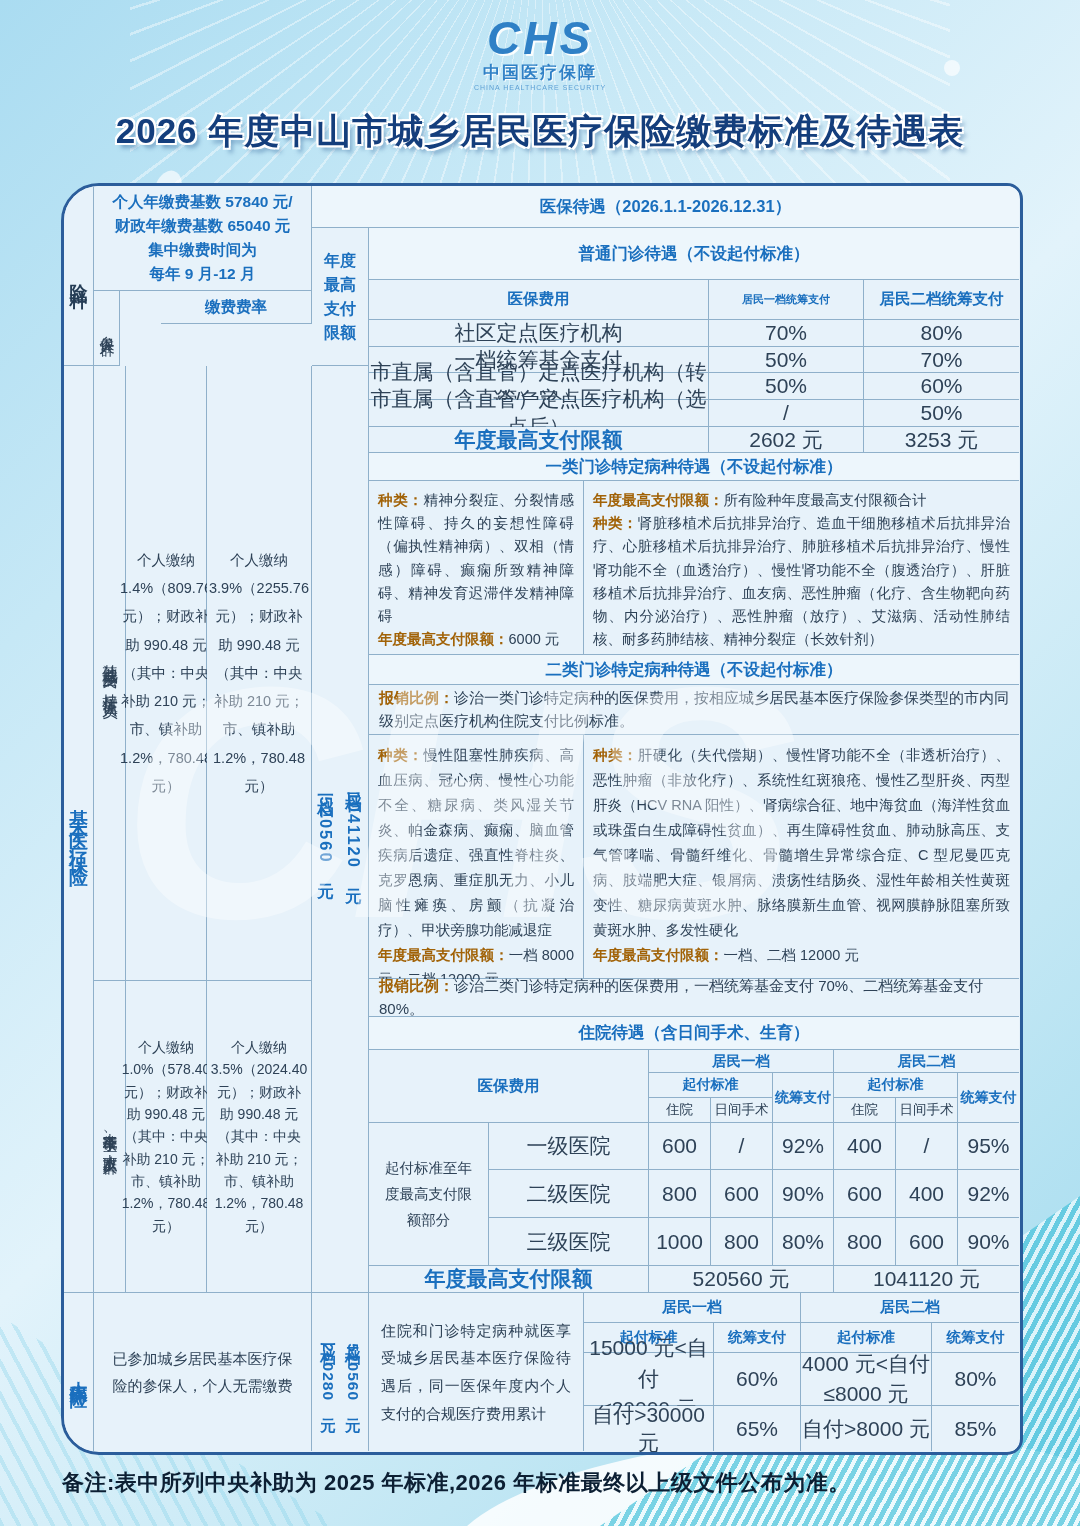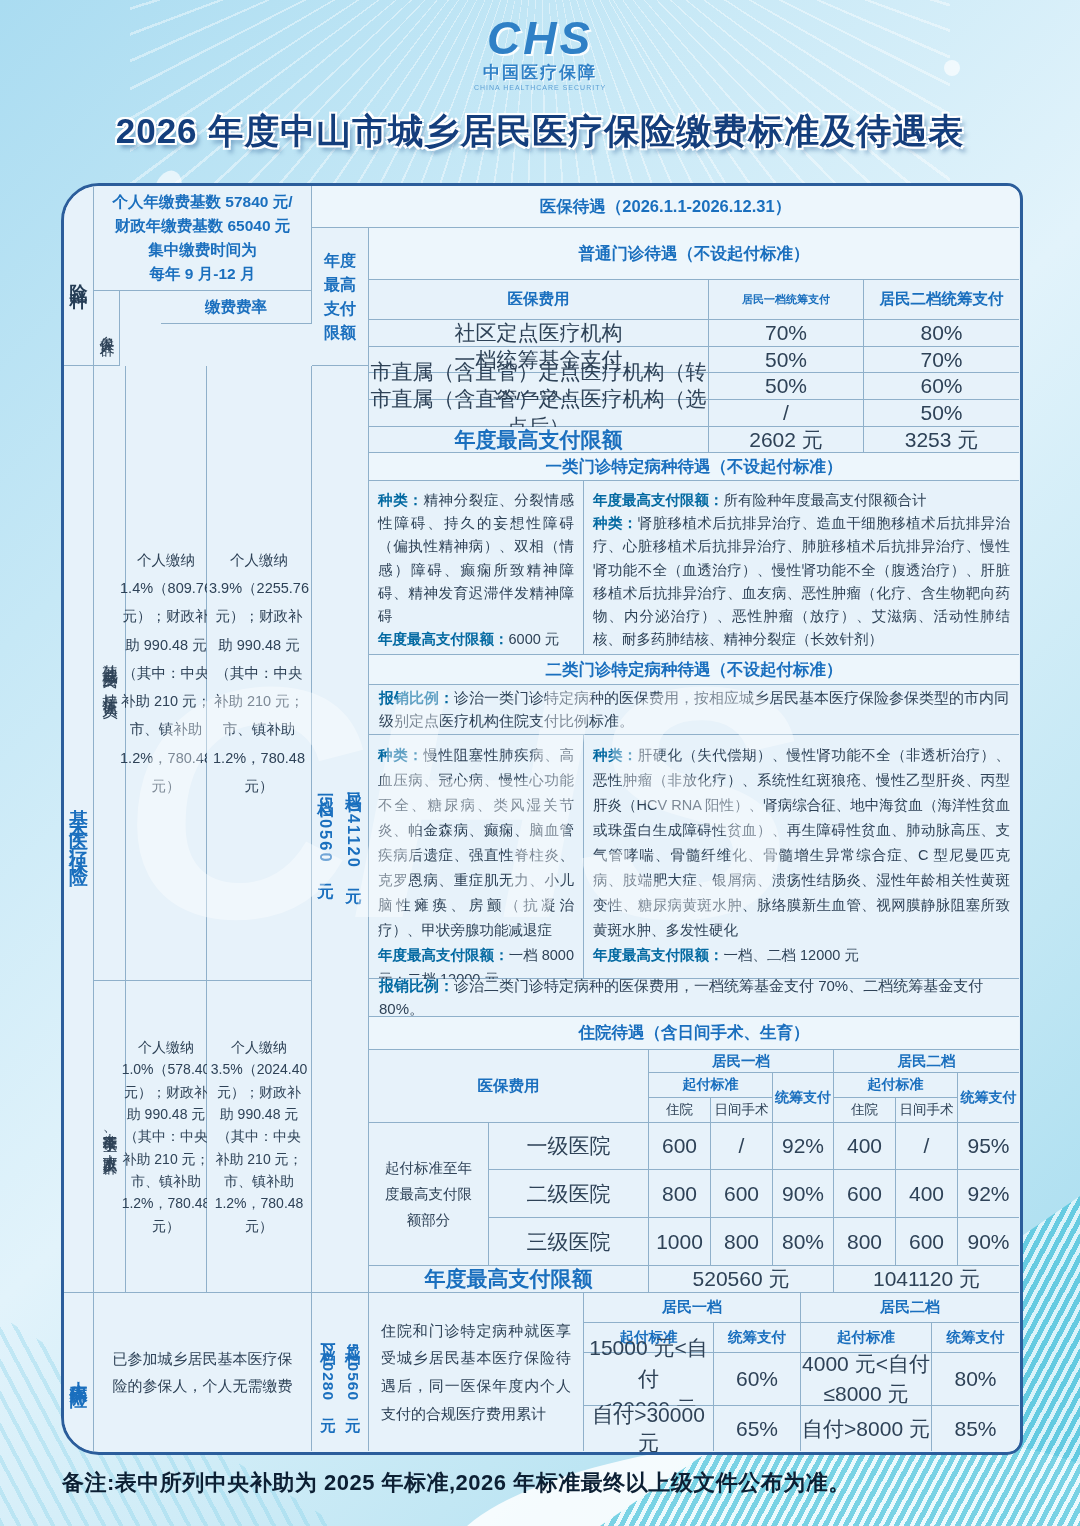--- a/index.html
+++ b/index.html
@@ -49,21 +49,21 @@
   .sec-title { font-size:16.5px; font-weight:700; color:#1a6fbe; background:#edf6fc; }
   
   .colA { width:30px; display:flex; flex-direction:column; }
   .colB { width:218px; display:flex; flex-direction:column; }
   .colCD { width:707px; display:flex; flex-direction:column; }
   .colC { width:57px; display:flex; flex-direction:column; }
   .colD { width:650px; display:flex; flex-direction:column; }
   .row { display:flex; }
   .kinds { font-size:14.5px; line-height:1.6; text-align:justify; padding:8px 9px; display:block; }
   .kinds p { margin:0; }
-  .lbl { color:#0369a1; font-weight:700; }
+  .lbl { color:#a16207; font-weight:700; }
   .ratio-cell { font-size:15px; line-height:1.5; padding:4px 10px; text-align:left; justify-content:flex-start; }
   .num { font-size:21px; }
 </style>
 </head>
 <body>
 
 <div class="fan"></div>
 <div class="deco-bl"></div>
 <div class="deco-wave"></div>
 <div class="deco-br"></div>

